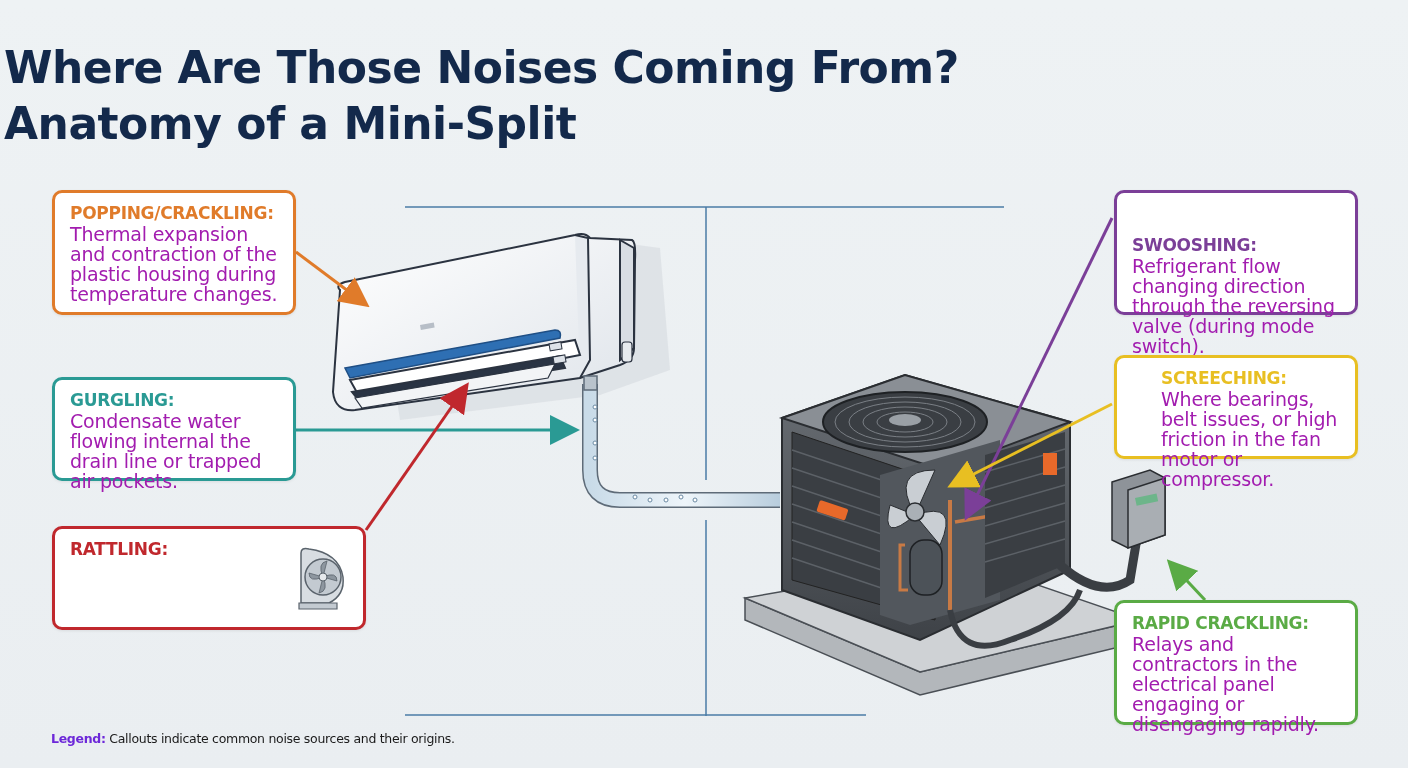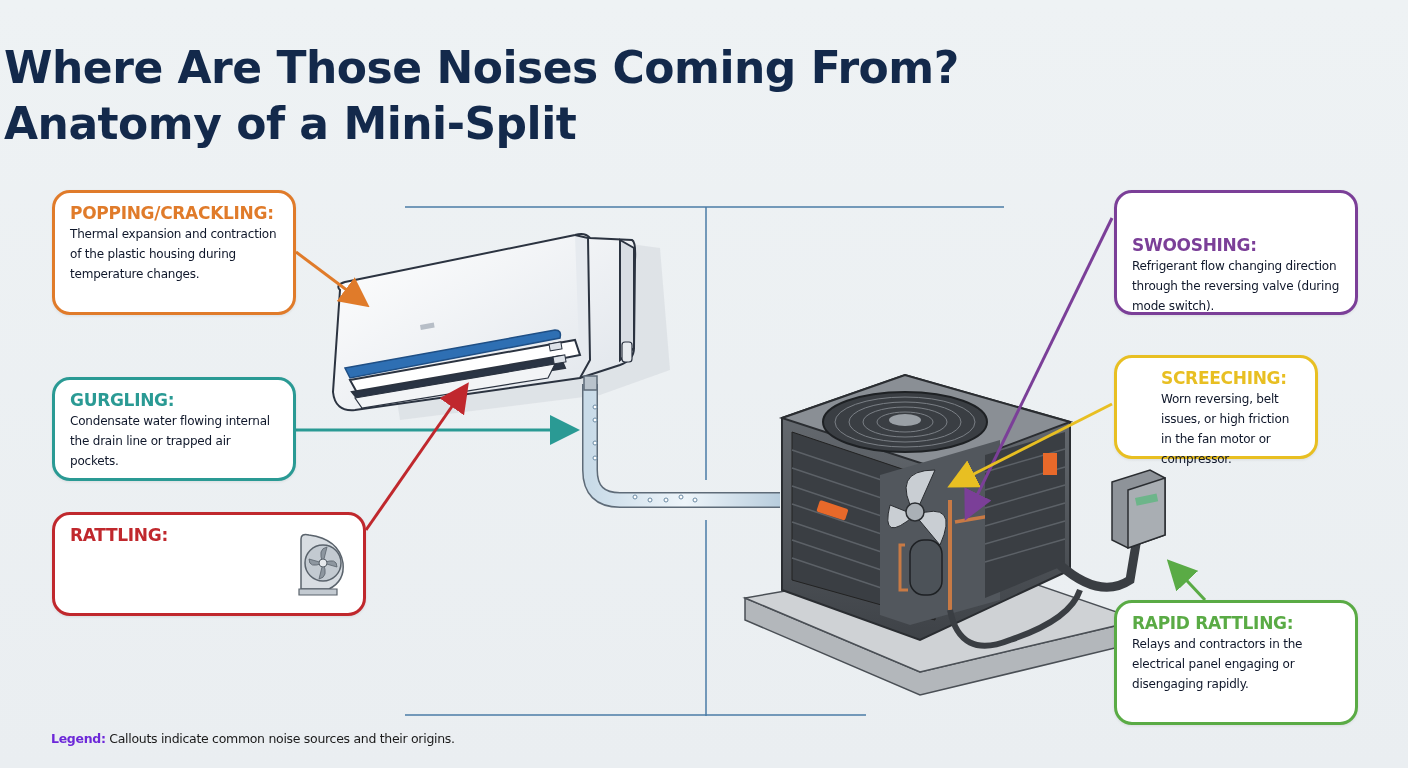--- a/index.html
+++ b/index.html
@@ -10,31 +10,31 @@
     position: relative;
   }
   .title {
     position: absolute; left: 4px; width: 1408px; top: 40px;
     text-align: left; color: #13294b;
     font-family: "DejaVu Sans", sans-serif; font-weight: bold;
     font-size: 44px; line-height: 56px; letter-spacing: -0.5px;
   }
   .callout {
     position: absolute; background: #ffffff;
-    border: 3px solid; border-radius: 18px;
+    border: 3px solid; border-radius: 10px;
     padding: 10px 14px 10px 15px; box-sizing: border-box;
     box-shadow: 0 1px 3px rgba(0,0,0,0.08);
   }
   .callout .head {
     font-family: "DejaVu Sans", sans-serif; font-weight: bold;
     font-size: 17px; line-height: 21px; letter-spacing: -0.3px;
   }
   .callout .body {
     font-family: "DejaVu Sans", sans-serif;
-    font-size: 12px; line-height: 20px; color: #0f172a; letter-spacing: -0.2px;
+    font-size: 19px; line-height: 20px; color: #a21caf; letter-spacing: -0.2px;
   }
   .legend {
     position: absolute; left: 51px; top: 731px;
     font-family: "DejaVu Sans", sans-serif; font-size: 12.5px; color: #1a1a1a;
     letter-spacing: -0.3px;
   }
   .legend b { color: #6d28d9; }
   svg.art { position: absolute; left: 0; top: 0; }
 </style>
 </head>
@@ -195,47 +195,47 @@
 <div class="callout" style="left:52px; top:190px; width:244px; height:125px; border-color:#e07b2a;">
   <div class="head" style="color:#e07b2a;">POPPING/CRACKLING:</div>
   <div class="body">Thermal expansion and contraction of the plastic housing during temperature changes.</div>
 </div>
 
 <div class="callout" style="left:52px; top:377px; width:244px; height:104px; border-color:#2a9a94;">
   <div class="head" style="color:#2a9a94;">GURGLING:</div>
   <div class="body">Condensate water flowing internal the drain line or trapped air pockets.</div>
 </div>
 
-<div class="callout" style="left:52px; top:512px; width:314px; height:104px; border-color:#c0282d; padding-right:86px;">
+<div class="callout" style="left:52px; top:526px; width:314px; height:104px; border-color:#c0282d; padding-right:86px;">
   <div class="head" style="color:#c0282d;">RATTLING:</div>
   <svg width="56" height="70" viewBox="0 0 56 70" style="position:absolute; right:12px; top:14px;">
     <path d="M6,60 L6,10 Q6,4 14,6 Q44,10 48,34 Q50,52 34,60 Z" fill="#d8dde2" stroke="#5a636c" stroke-width="1.5"></path>
     <circle cx="28" cy="34" r="18" fill="#c3cad1" stroke="#5a636c" stroke-width="1.5"></circle>
     <g fill="#8d969f" stroke="#5a636c" stroke-width="0.8">
       <path d="M28,34 Q22,20 32,18 Z"></path>
         <path d="M28,34 Q42,28 42,38 Z"></path>
         <path d="M28,34 Q34,48 24,50 Z"></path>
         <path d="M28,34 Q14,40 14,30 Z"></path>
     </g>
     <circle cx="28" cy="34" r="4" fill="#e6e9ec" stroke="#5a636c"></circle>
     <path d="M4,60 L42,60 L42,66 L4,66 Z" fill="#c3cad1" stroke="#5a636c" stroke-width="1.2"></path>
   </svg>
 </div>
 
 <div class="callout" style="left:1114px; top:190px; width:244px; height:125px; border-color:#7b3f98;">
   <div class="head" style="color:#7b3f98;margin-top:32px;">SWOOSHING:</div>
   <div class="body">Refrigerant flow changing direction through the reversing valve (during mode switch).</div>
 </div>
 
-<div class="callout" style="left:1114px; top:355px; width:204px; height:104px; border-color:#e8bf22;padding-left:44px;">
+<div class="callout" style="left:1114px; top:355px; width:244px; height:104px; border-color:#e8bf22;padding-left:44px;">
   <div class="head" style="color:#e8bf22;">SCREECHING:</div>
-  <div class="body">Worn reversing, belt issues, or high friction in the fan motor or compressor.</div>
+  <div class="body">Where bearings, belt issues, or high friction in the fan motor or compressor.</div>
 </div>
 
 <div class="callout" style="left:1114px; top:600px; width:244px; height:125px; border-color:#5aab45;">
-  <div class="head" style="color:#5aab45;">RAPID RATTLING:</div>
+  <div class="head" style="color:#5aab45;">RAPID CRACKLING:</div>
   <div class="body">Relays and contractors in the electrical panel engaging or disengaging rapidly.</div>
 </div>
 
 <div class="legend">
   <b>Legend:</b>
   <span>Callouts indicate common noise sources and their origins.</span>
 </div>
 
 </body></html>

